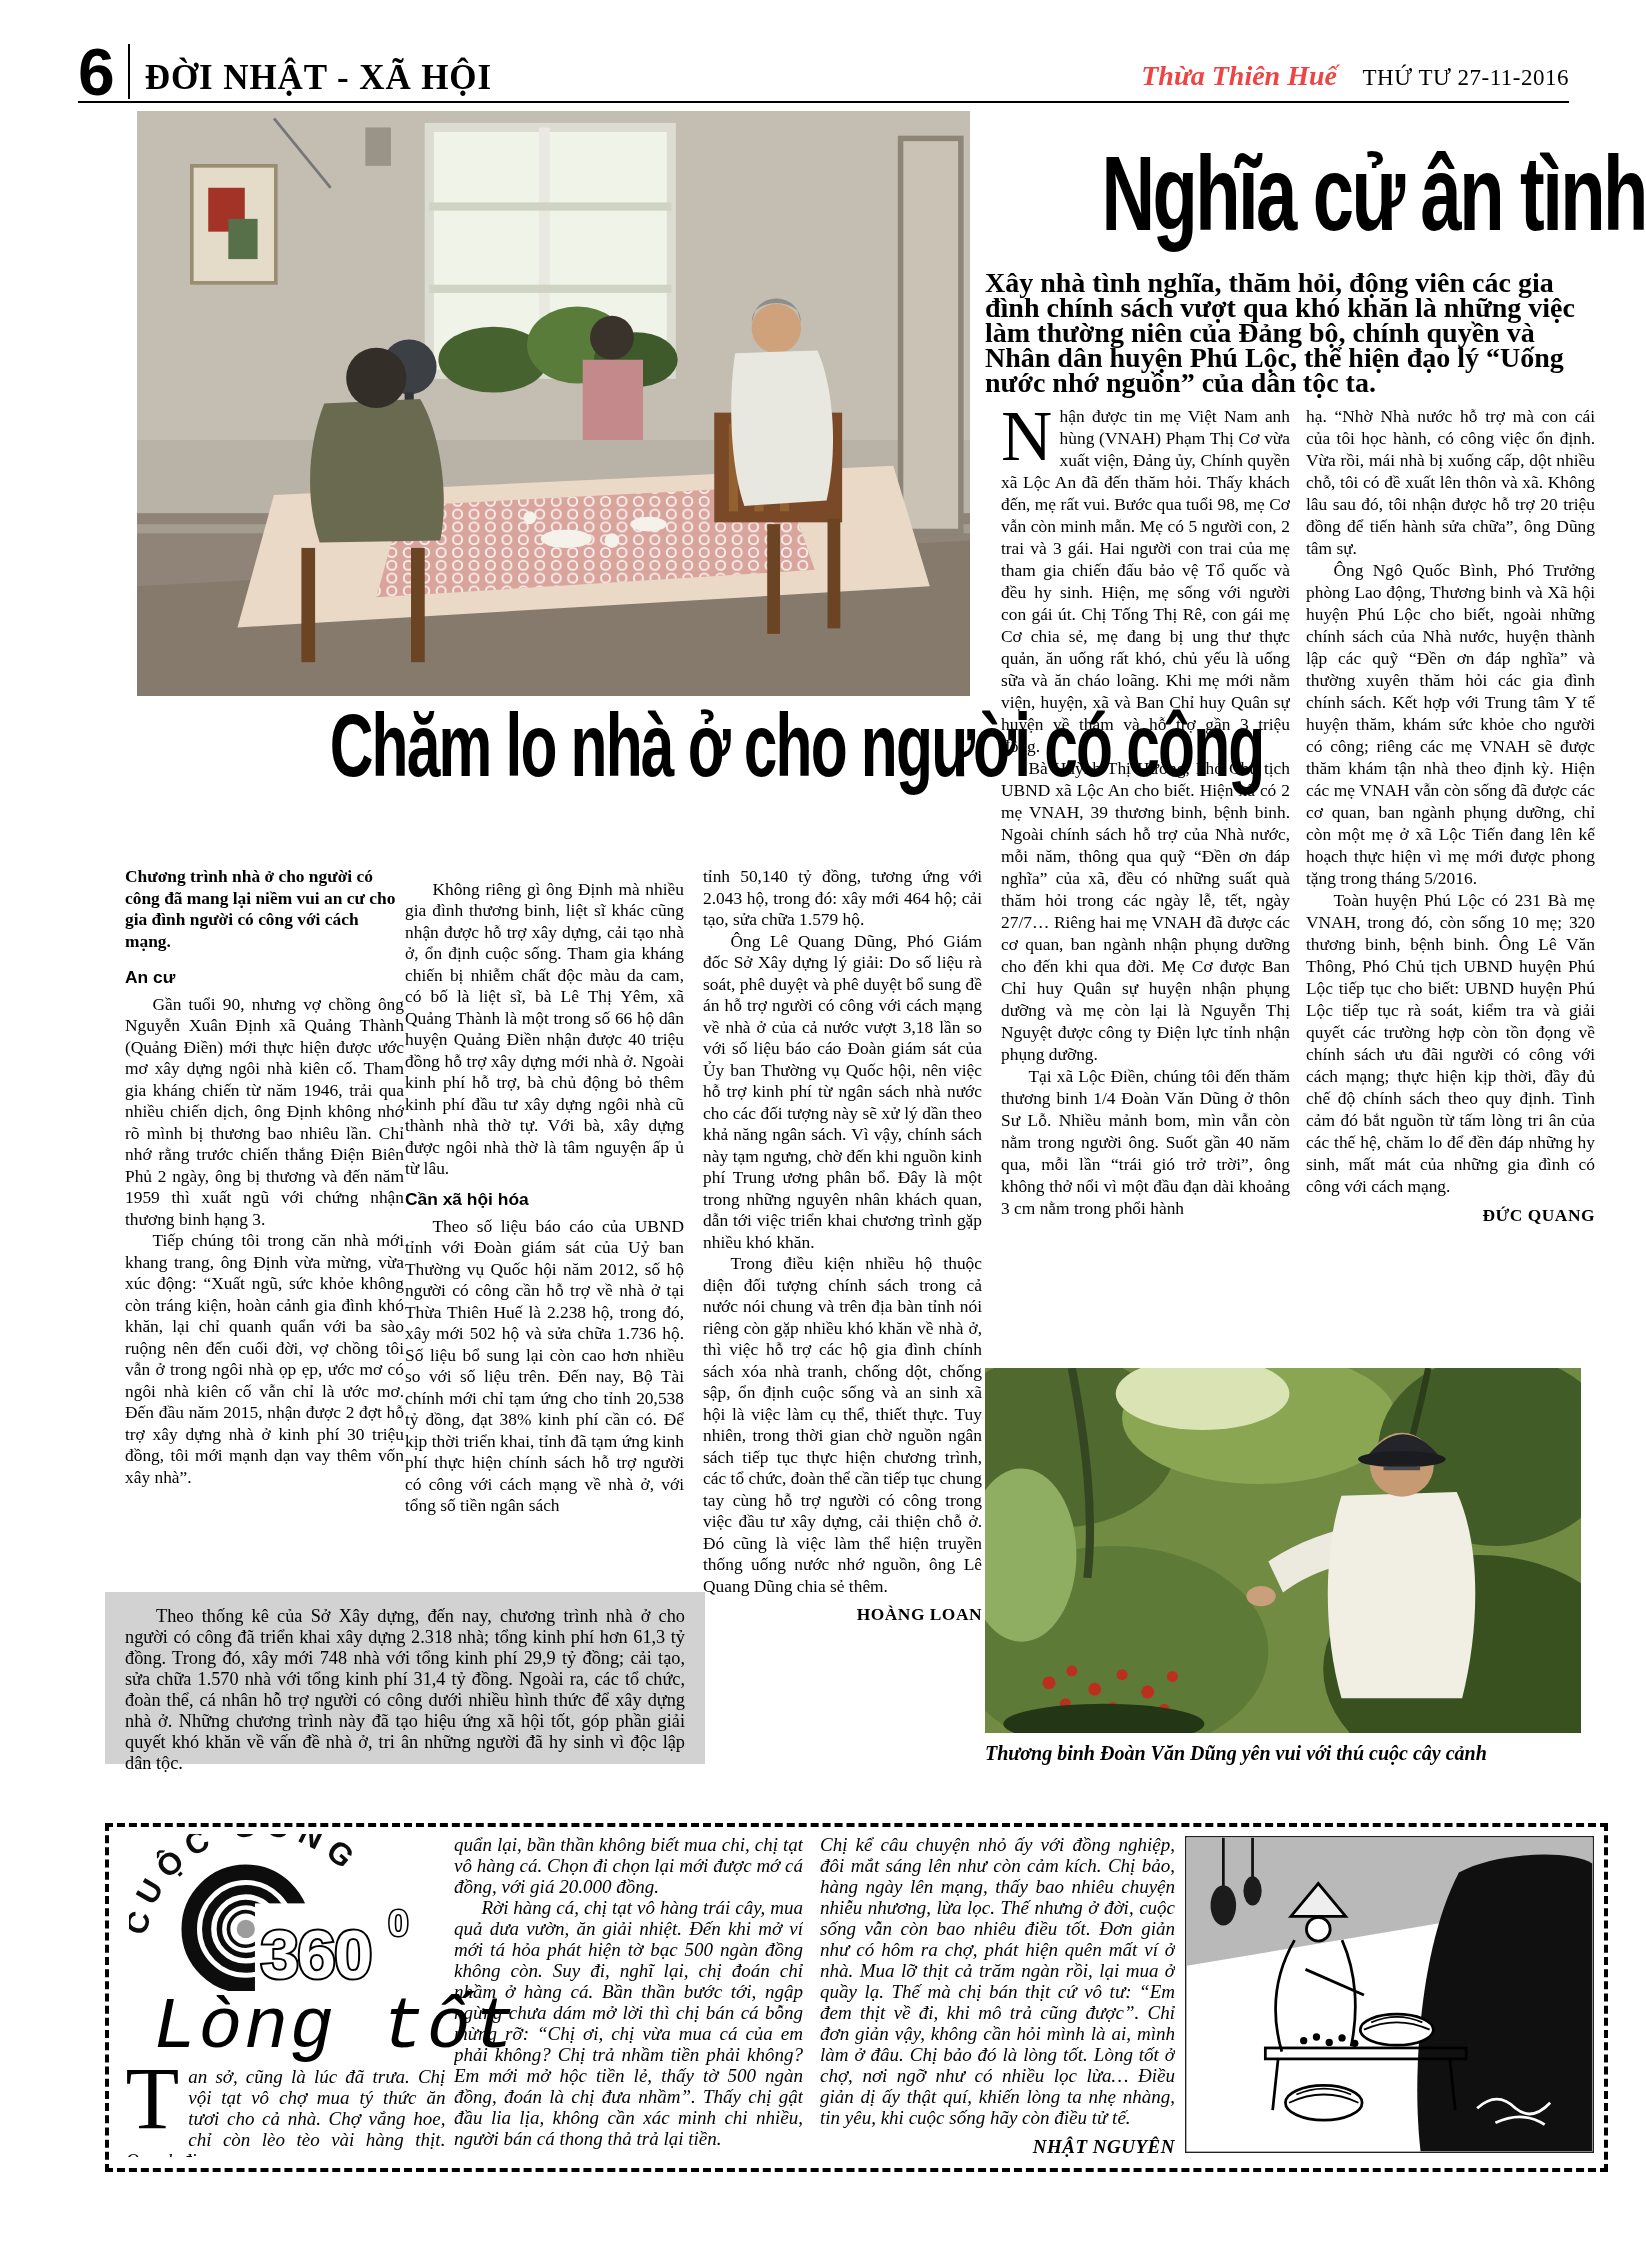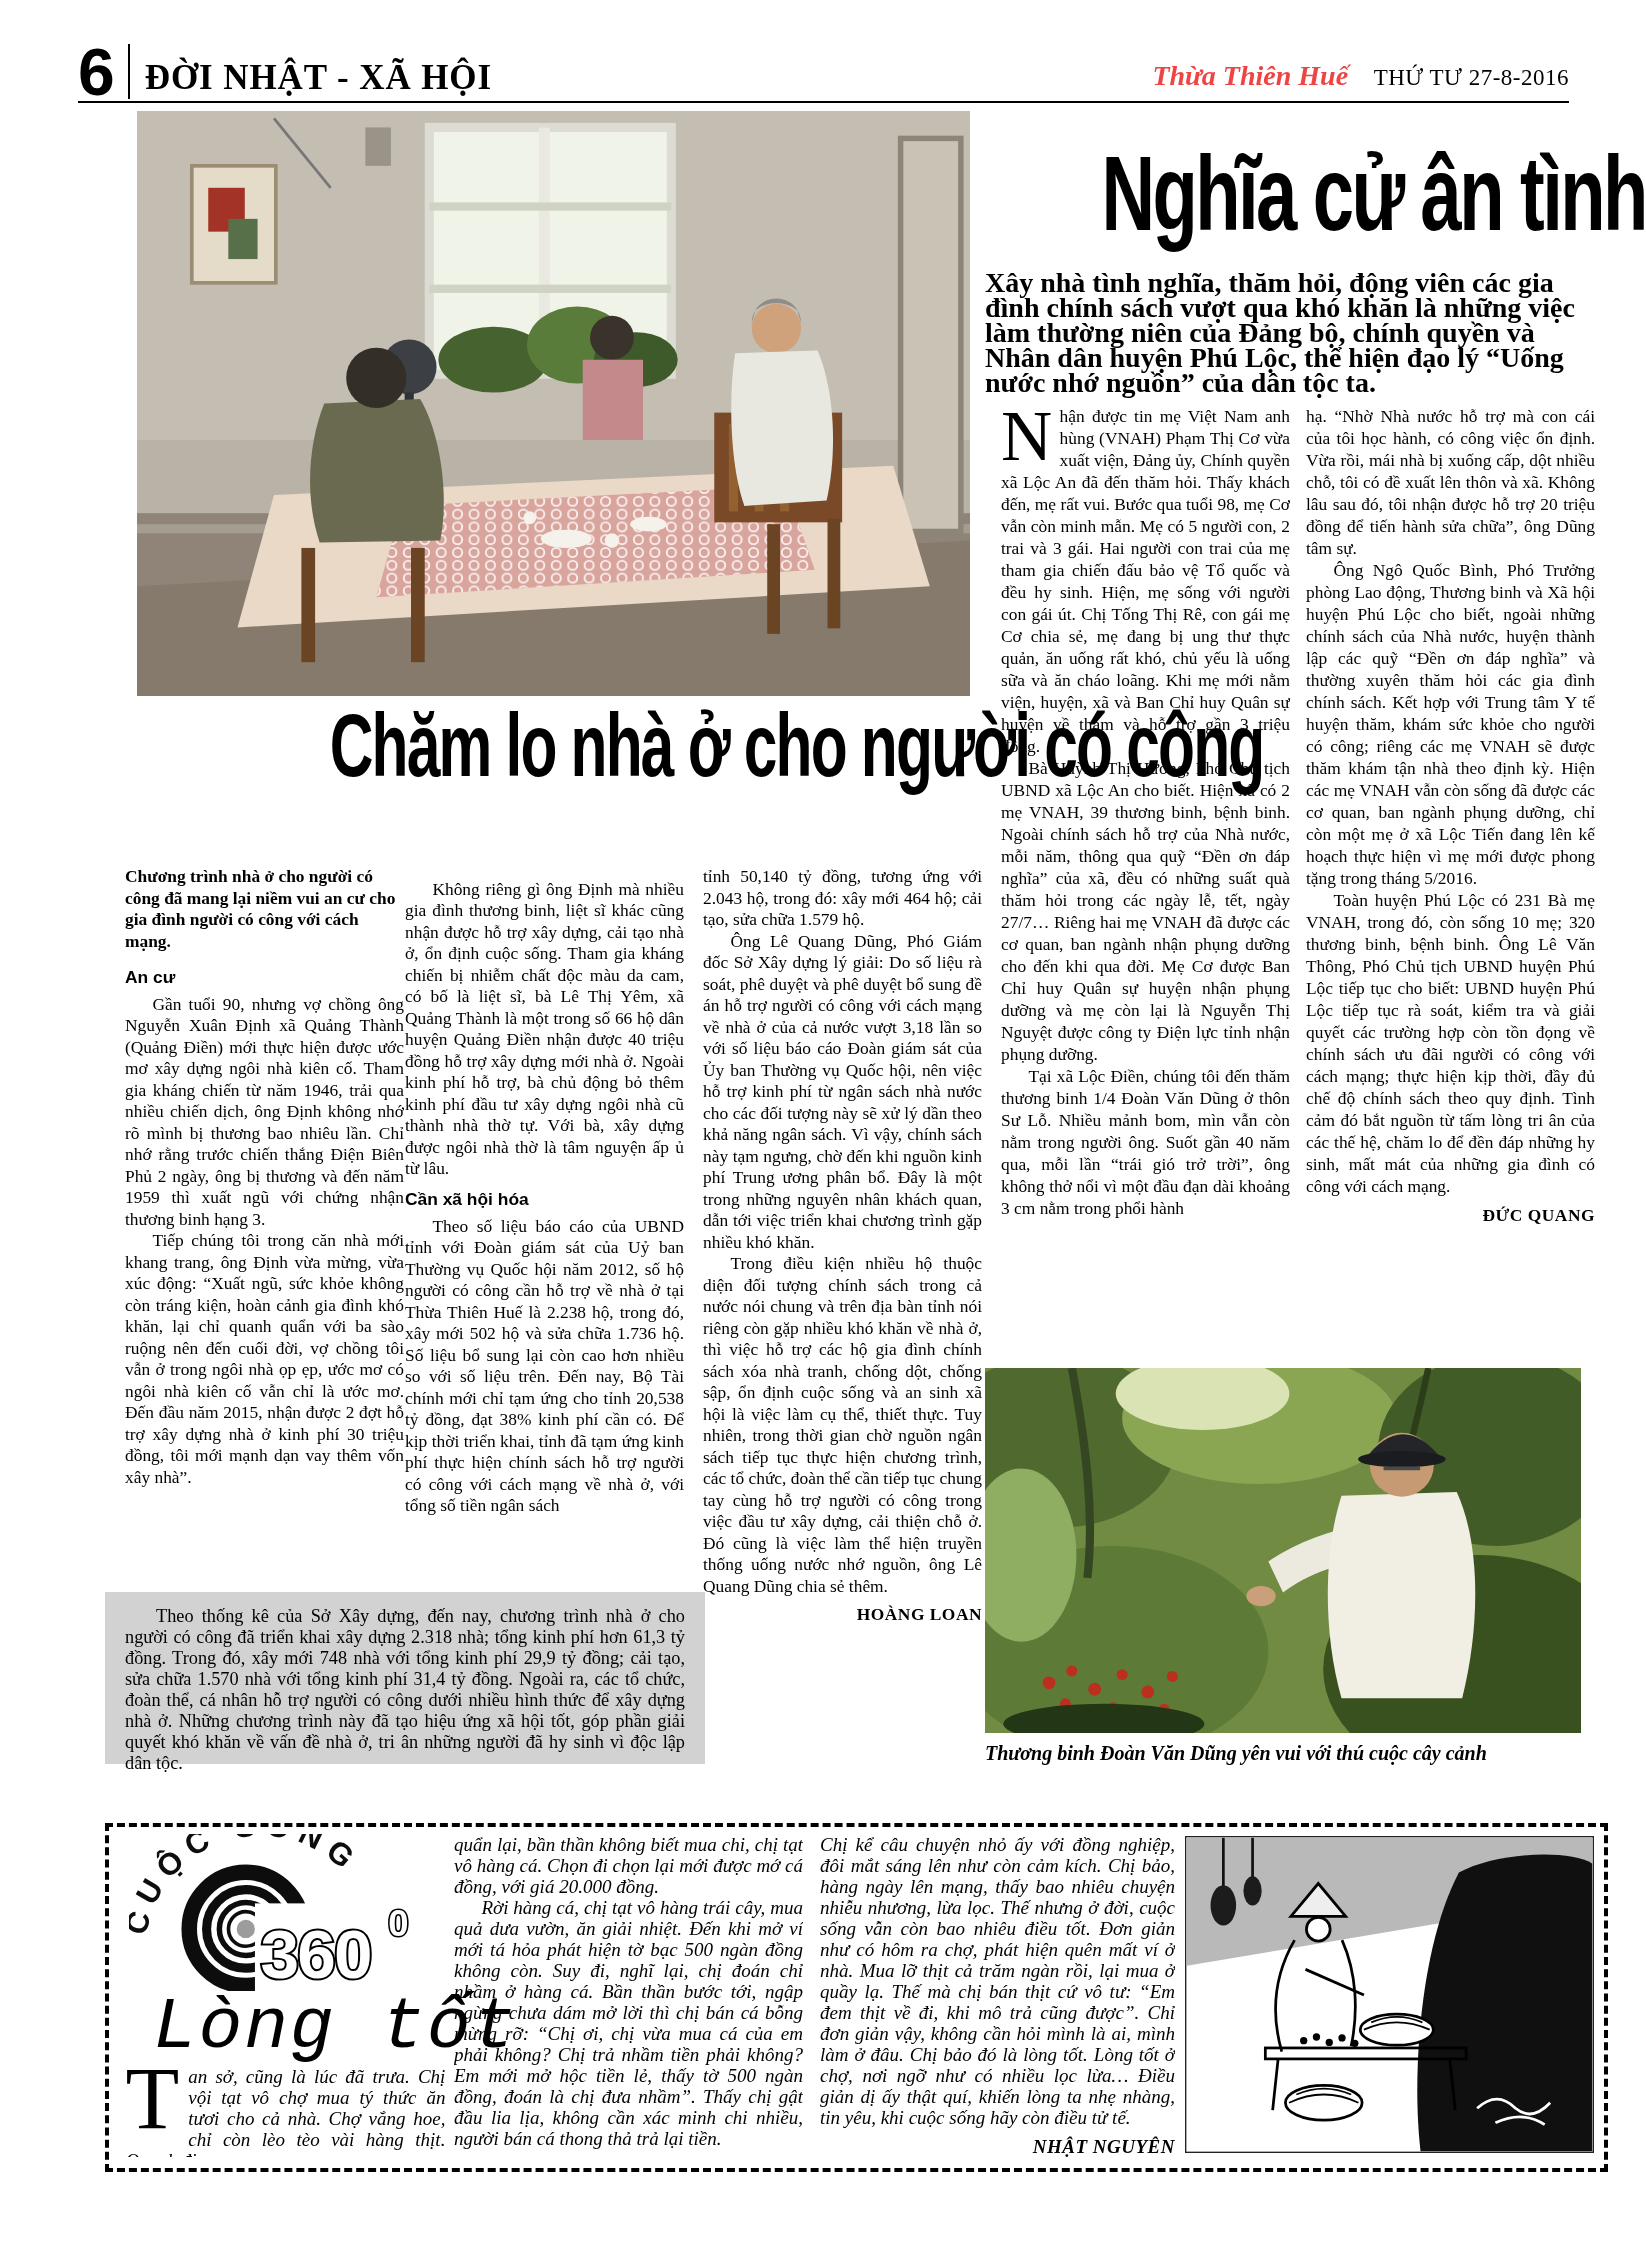--- a/index.html
+++ b/index.html
@@ -84,21 +84,21 @@
 <div class="page">
 
   <div class="hdr">
     <div class="hdr-left">
       <div class="pagenum">6</div>
       <div class="hdr-bar"></div>
       <div class="section">ĐỜI NHẬT - XÃ HỘI</div>
     </div>
     <div class="hdr-right">
       <div class="masthead">Thừa Thiên Huế</div>
-      <div class="issue-date">THỨ TƯ 27-8-2016</div>
+      <div class="issue-date">THỨ TƯ 27-11-2016</div>
     </div>
   </div>
 
   <div class="photo1">
     <svg viewBox="0 0 912 640" preserveAspectRatio="none">
       <defs>
         <pattern id="lace" width="18" height="14" patternUnits="userSpaceOnUse">
           <circle cx="9" cy="7" r="5" fill="none" stroke="#fff" stroke-width="2"></circle>
         </pattern>
       </defs>

